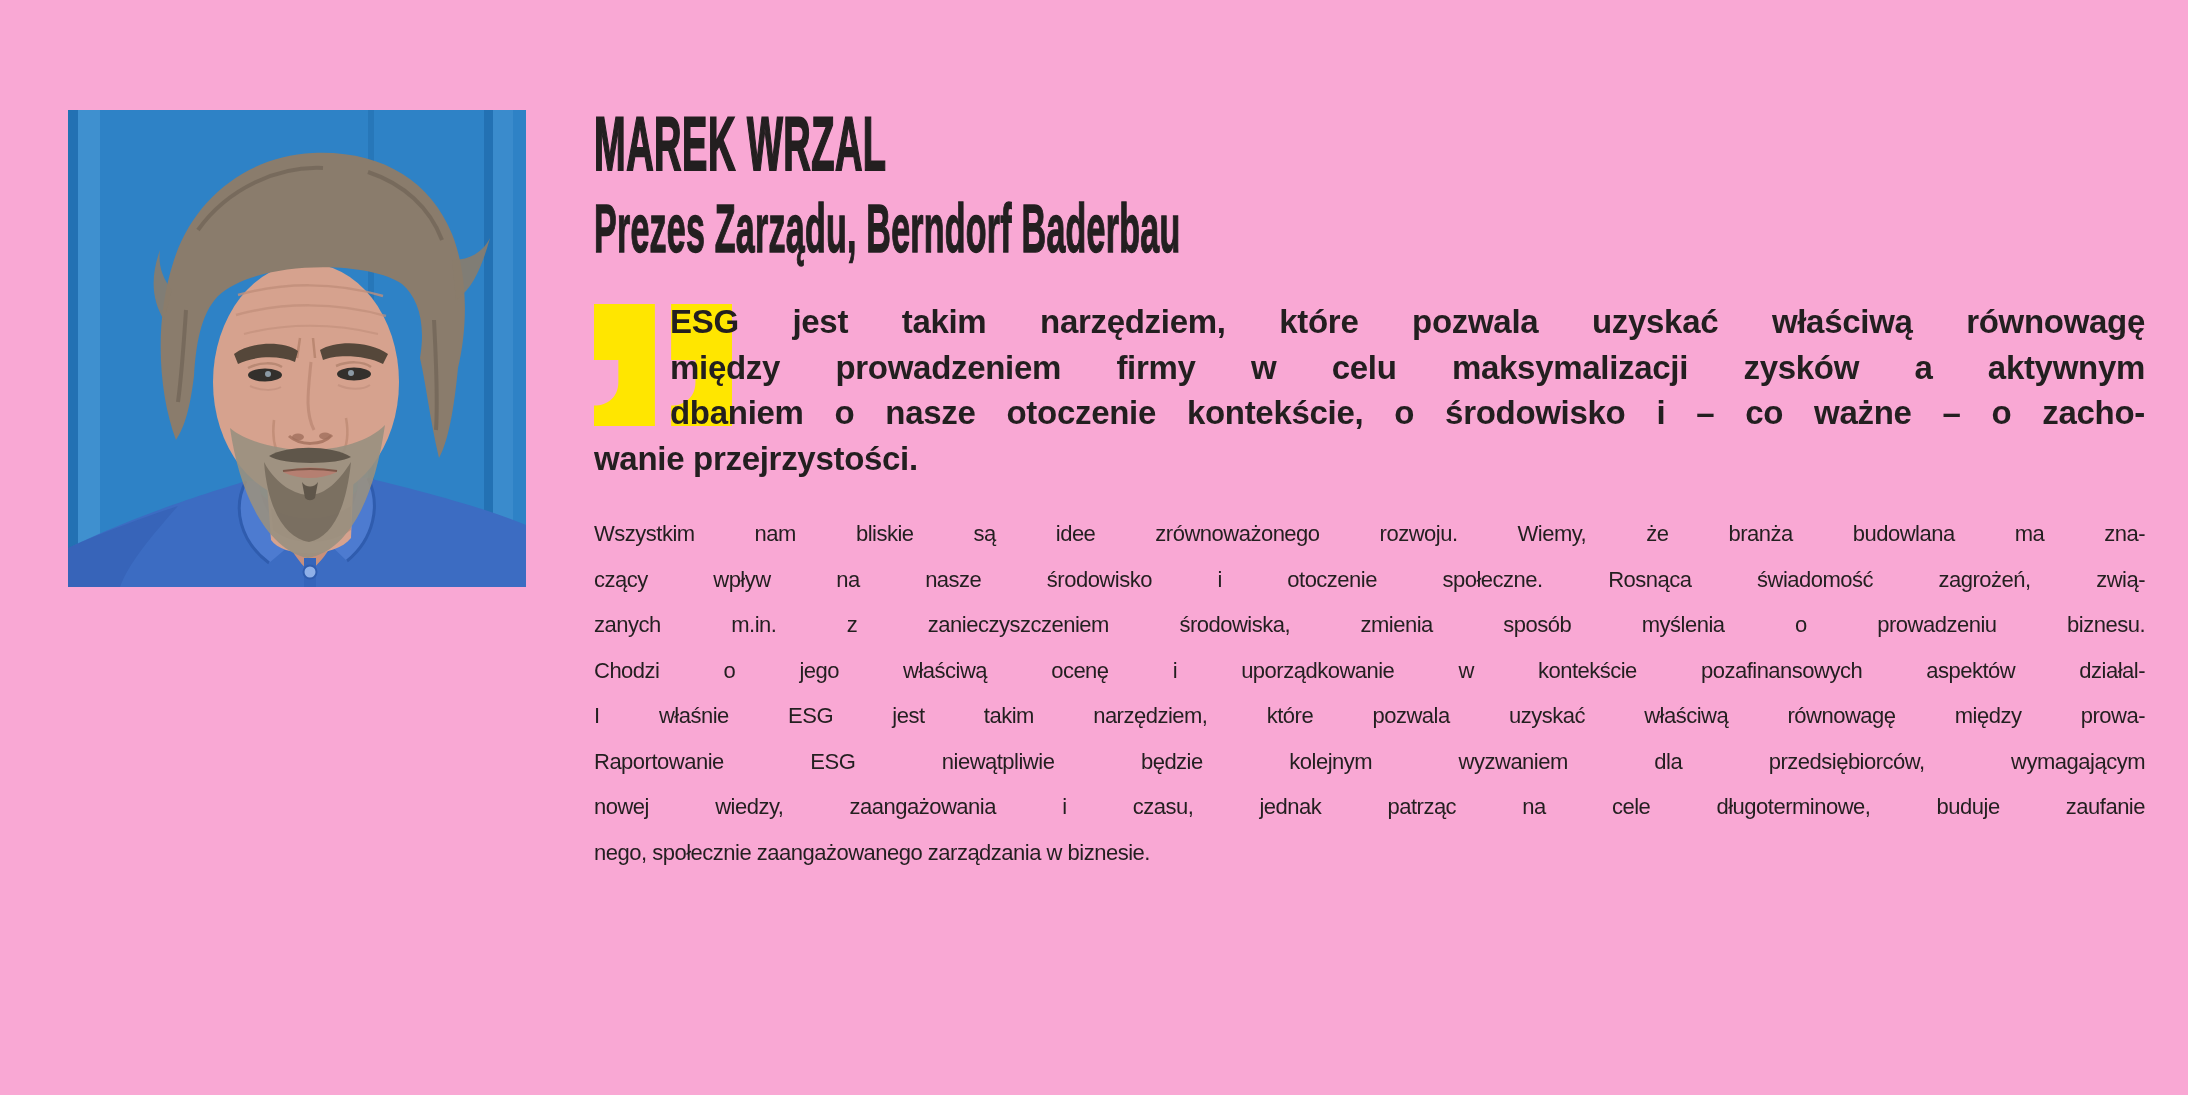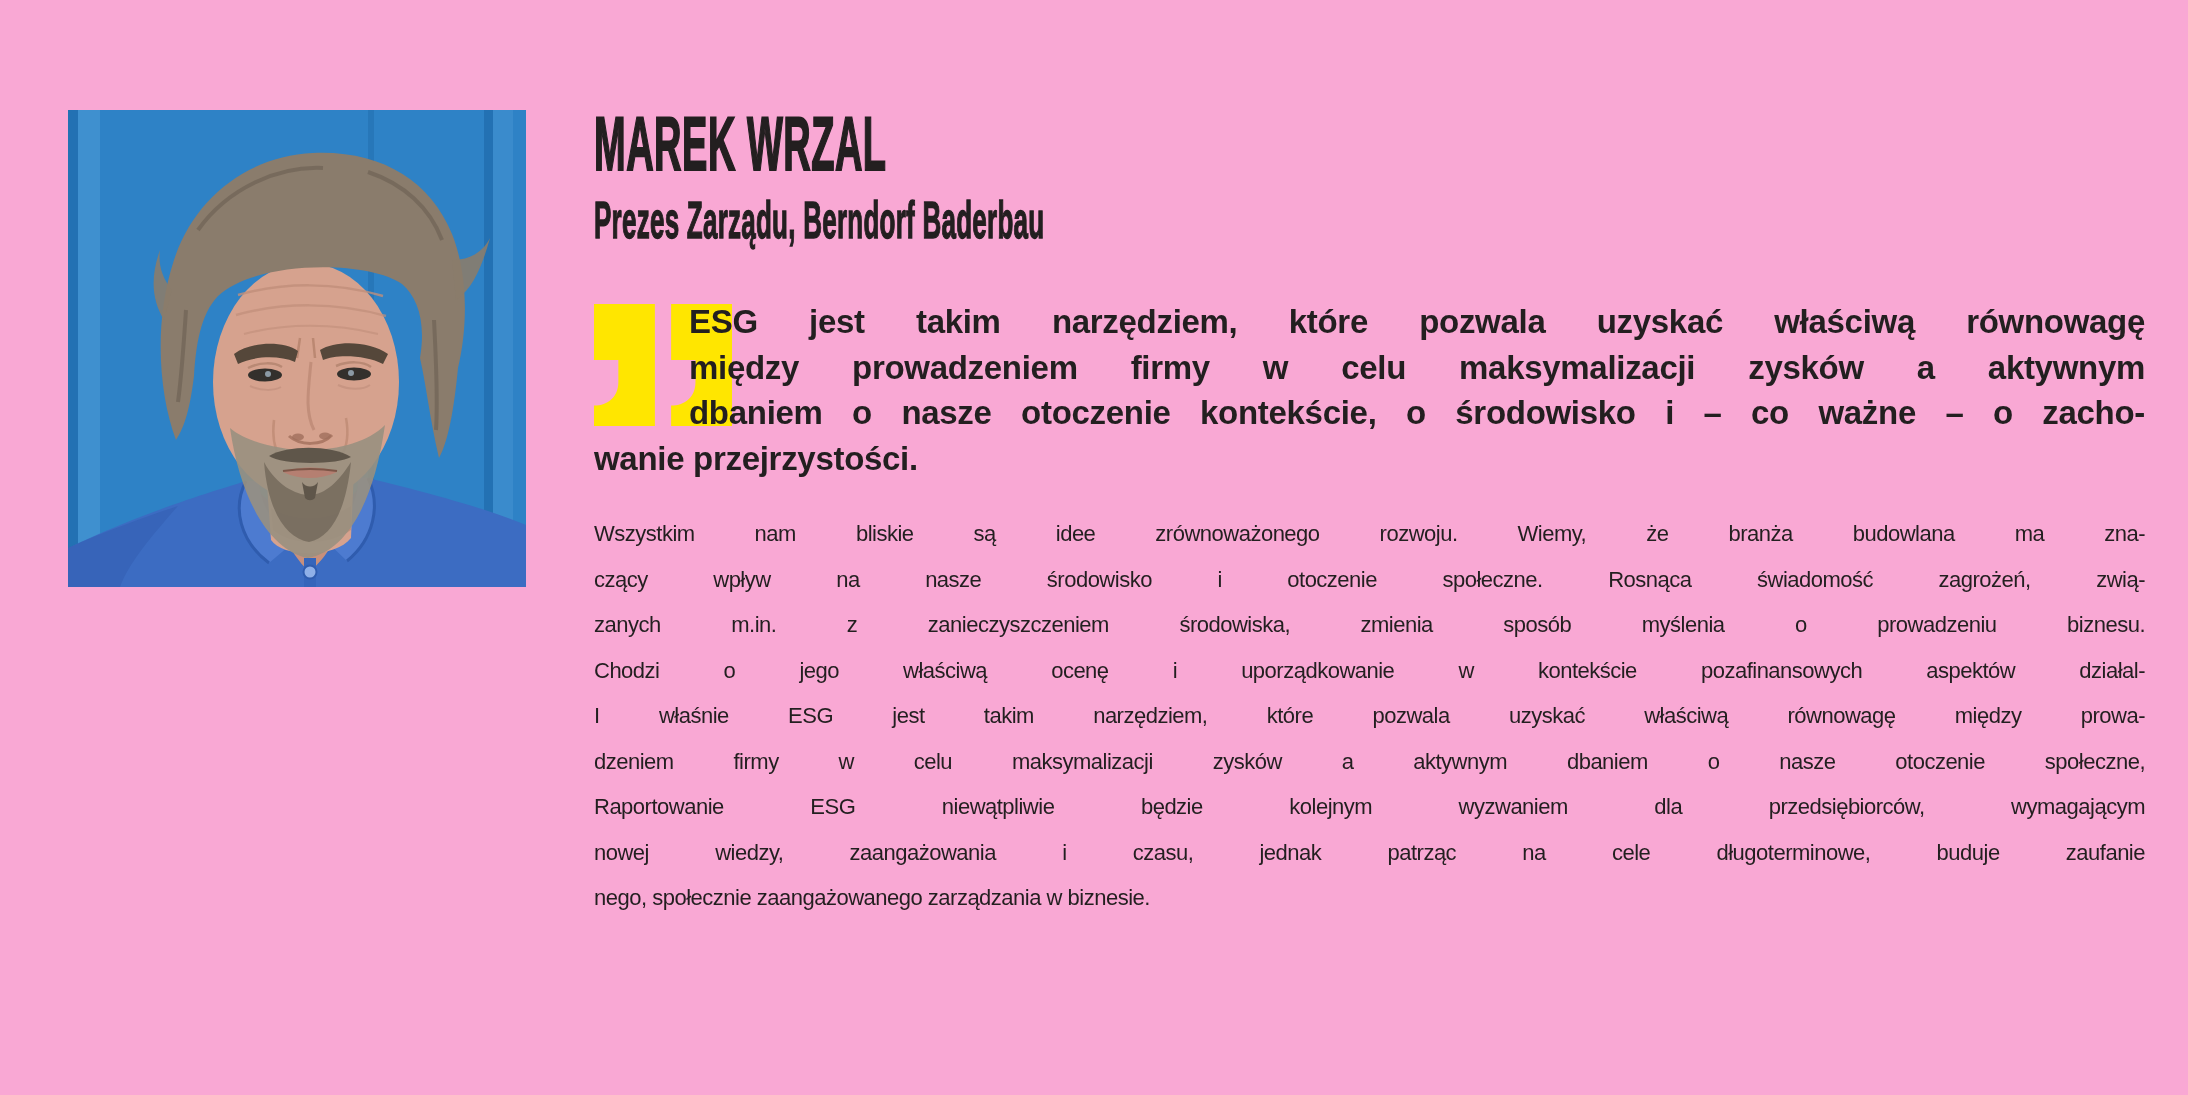--- a/index.html
+++ b/index.html
@@ -15,32 +15,32 @@
     font-family:"Liberation Sans","DejaVu Sans",sans-serif;color:var(--text)}
   .page{position:relative;width:2188px;height:1095px;background:#f9a8d4}
 
   .photo{position:absolute;left:68px;top:110px;width:458px;height:477px;overflow:hidden}
   .photo svg{display:block;width:100%;height:100%}
 
   .person-name{position:absolute;left:594px;top:106px;font-size:76px;line-height:1;
     font-weight:700;white-space:nowrap}
   .person-name .cond{display:inline-block;transform:scaleX(.50);transform-origin:0 0;
     -webkit-text-stroke:2px var(--text);letter-spacing:1px}
-  .person-role{position:absolute;left:594px;top:194px;font-size:52px;line-height:1;
+  .person-role{position:absolute;left:594px;top:194px;font-size:68px;line-height:1;
     font-weight:700;white-space:nowrap}
   .person-role .cond{display:inline-block;transform:scaleX(.50);transform-origin:0 0;
     -webkit-text-stroke:1.4px var(--text);letter-spacing:.5px}
 
   .qmark{position:absolute;left:594px;top:304px;width:138px;height:122px}
 
   .quote{position:absolute;left:594px;top:299px;width:1551px;font-weight:700;
     font-size:33px;letter-spacing:-.3px}
   .quote .qline{height:45.5px;line-height:45.5px;white-space:nowrap;
     text-align:justify;text-align-last:justify}
-  .quote .qline.indent{padding-left:95px}
+  .quote .qline.indent{padding-left:76px}
   .quote .qline.short{text-align-last:left}
 
   .bodytext{position:absolute;left:594px;top:511px;width:1551px;
     font-size:22px;letter-spacing:-.5px;color:var(--text)}
   .bodytext .bline{height:45.5px;line-height:45.5px;white-space:nowrap;
     text-align:justify;text-align-last:justify}
   .bodytext .bline.short{text-align-last:left}
 </style>
 </head>
 <body>
@@ -130,19 +130,18 @@
     <div class="qline indent">dbaniem o nasze otoczenie kontekście, o środowisko i – co ważne – o zacho-</div>
     <div class="qline short">wanie przejrzystości.</div>
   </div>
 
   <div class="bodytext">
     <div class="bline">Wszystkim nam bliskie są idee zrównoważonego rozwoju. Wiemy, że branża budowlana ma zna-</div>
     <div class="bline">czący wpływ na nasze środowisko i otoczenie społeczne. Rosnąca świadomość zagrożeń, zwią-</div>
     <div class="bline">zanych m.in. z zanieczyszczeniem środowiska, zmienia sposób myślenia o prowadzeniu biznesu.</div>
     <div class="bline">Chodzi o jego właściwą ocenę i uporządkowanie w kontekście pozafinansowych aspektów działal-</div>
     <div class="bline">I właśnie ESG jest takim narzędziem, które pozwala uzyskać właściwą równowagę między prowa-</div>
-    <div class="bline">dzeniem firmy w celu maksymalizacji zysków a aktywnym dbaniem o nasze otoczenie społeczne,</div>
     <div class="bline">Raportowanie ESG niewątpliwie będzie kolejnym wyzwaniem dla przedsiębiorców, wymagającym</div>
     <div class="bline">nowej wiedzy, zaangażowania i czasu, jednak patrząc na cele długoterminowe, buduje zaufanie</div>
     <div class="bline short">nego, społecznie zaangażowanego zarządzania w biznesie.</div>
   </div>
 
 </div>
 
 </body></html>

